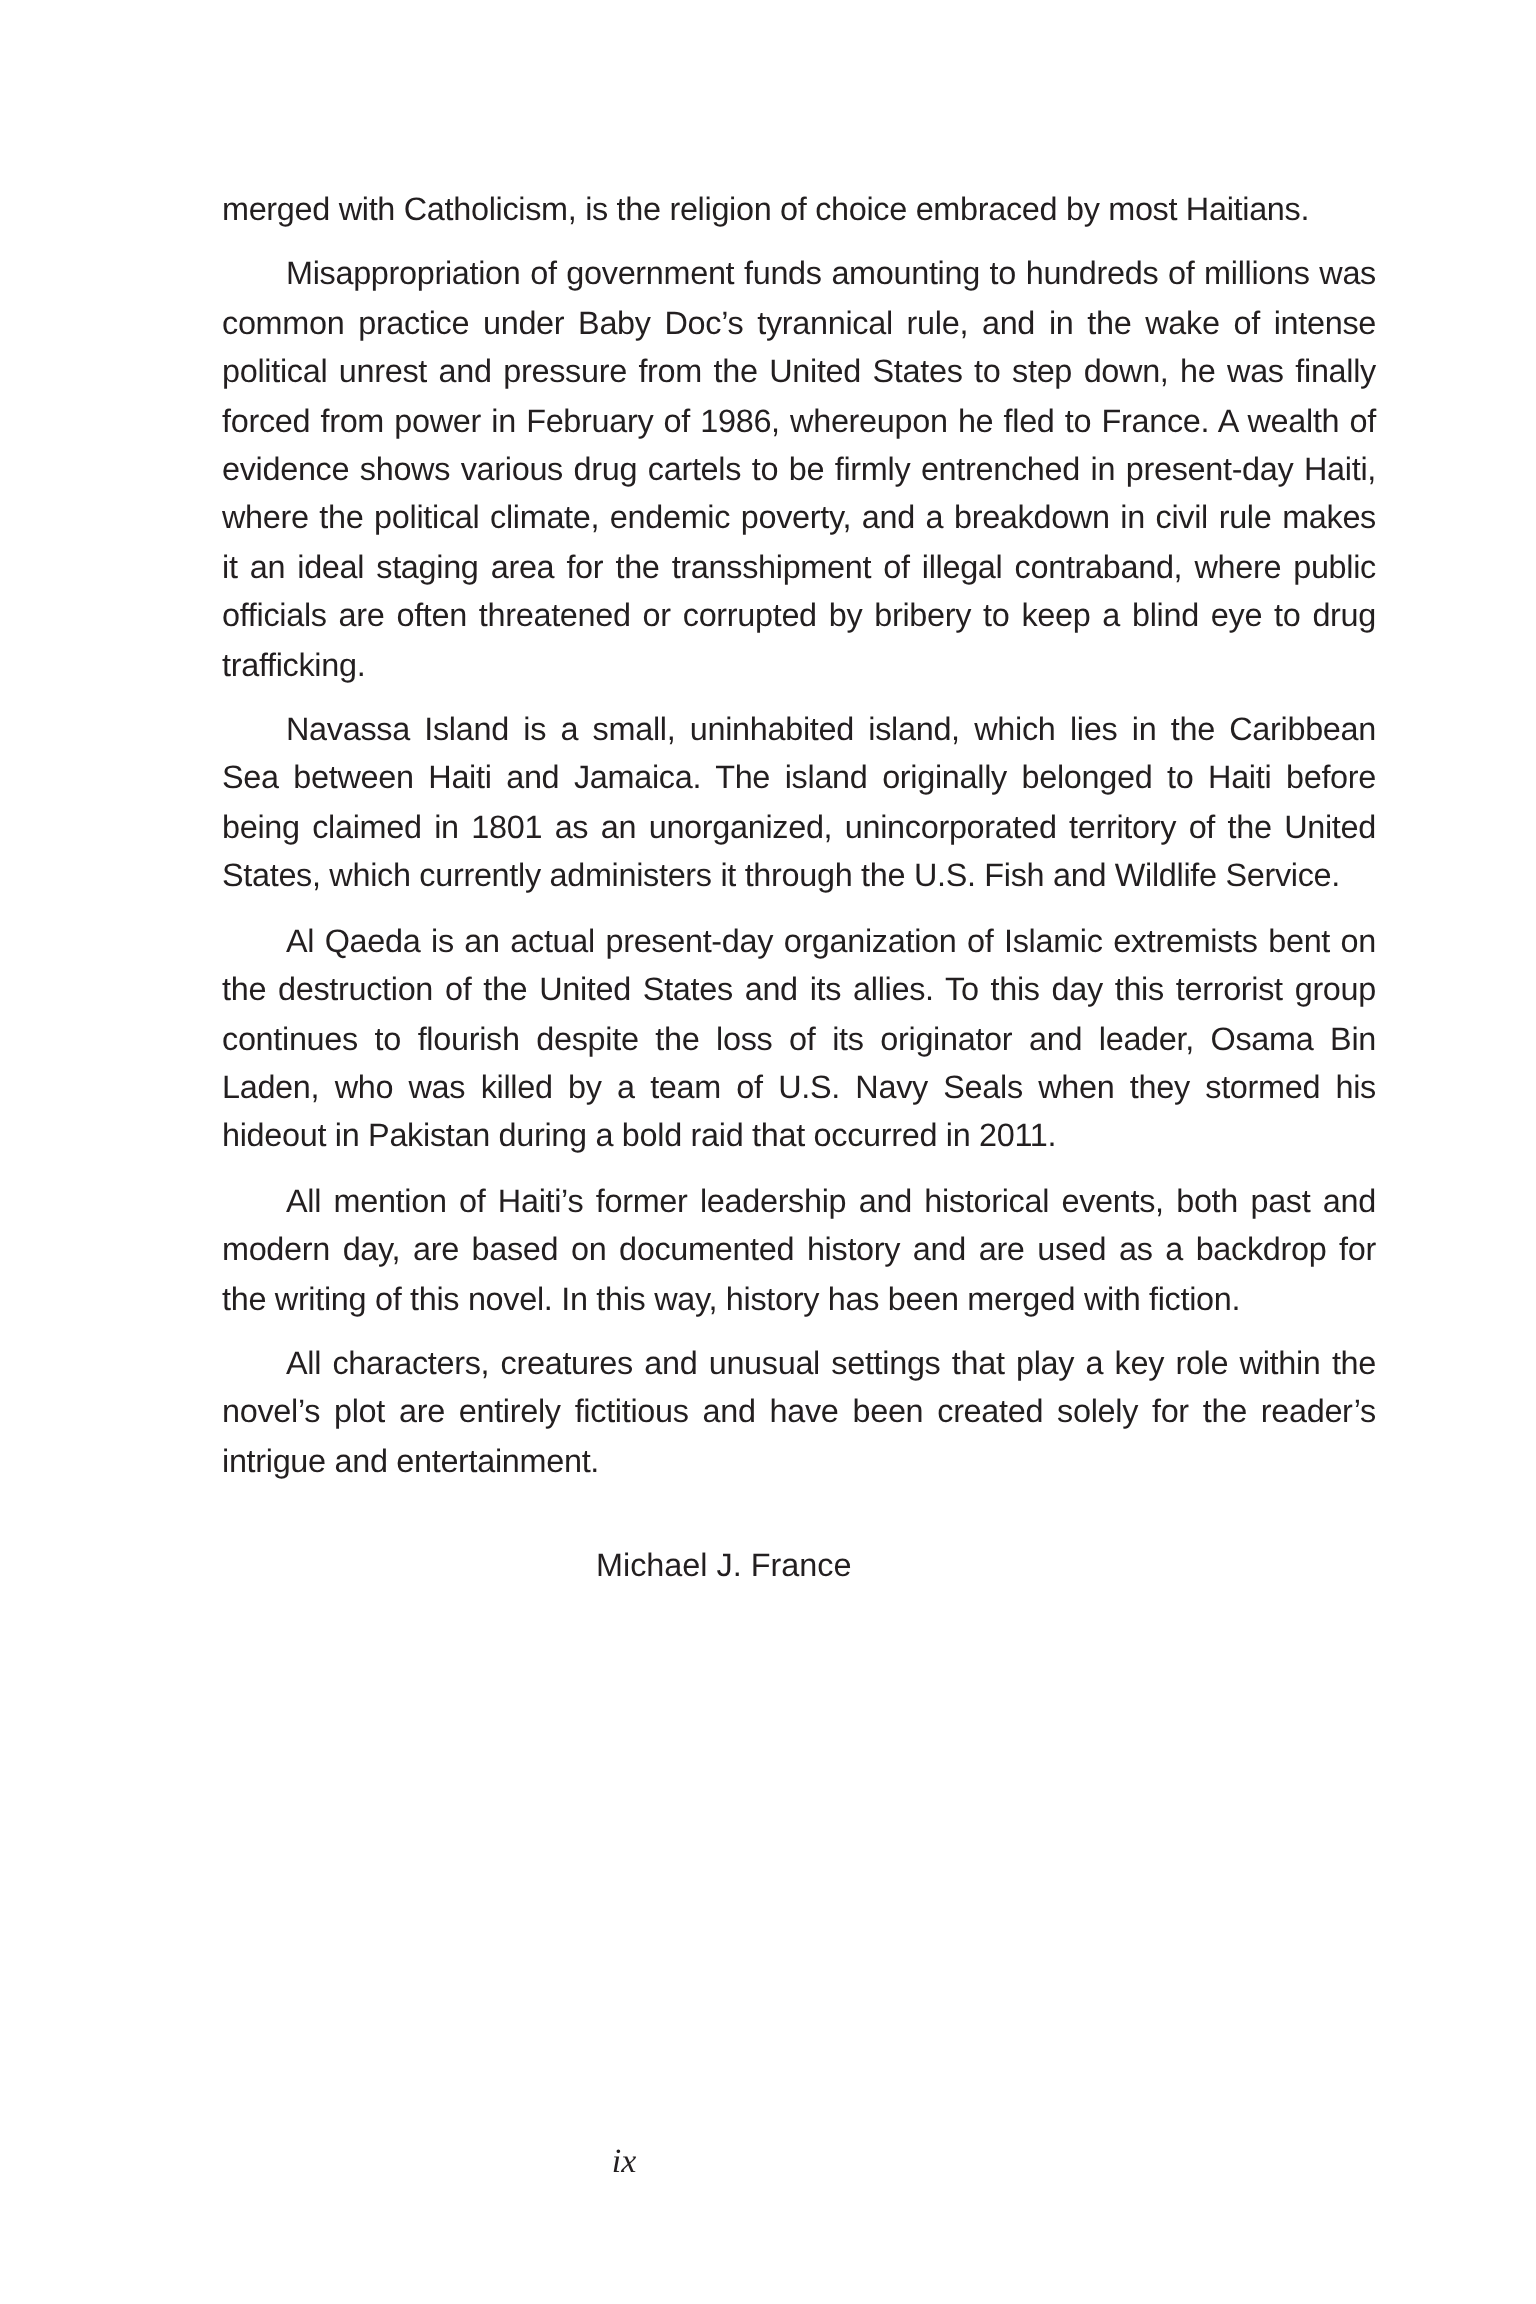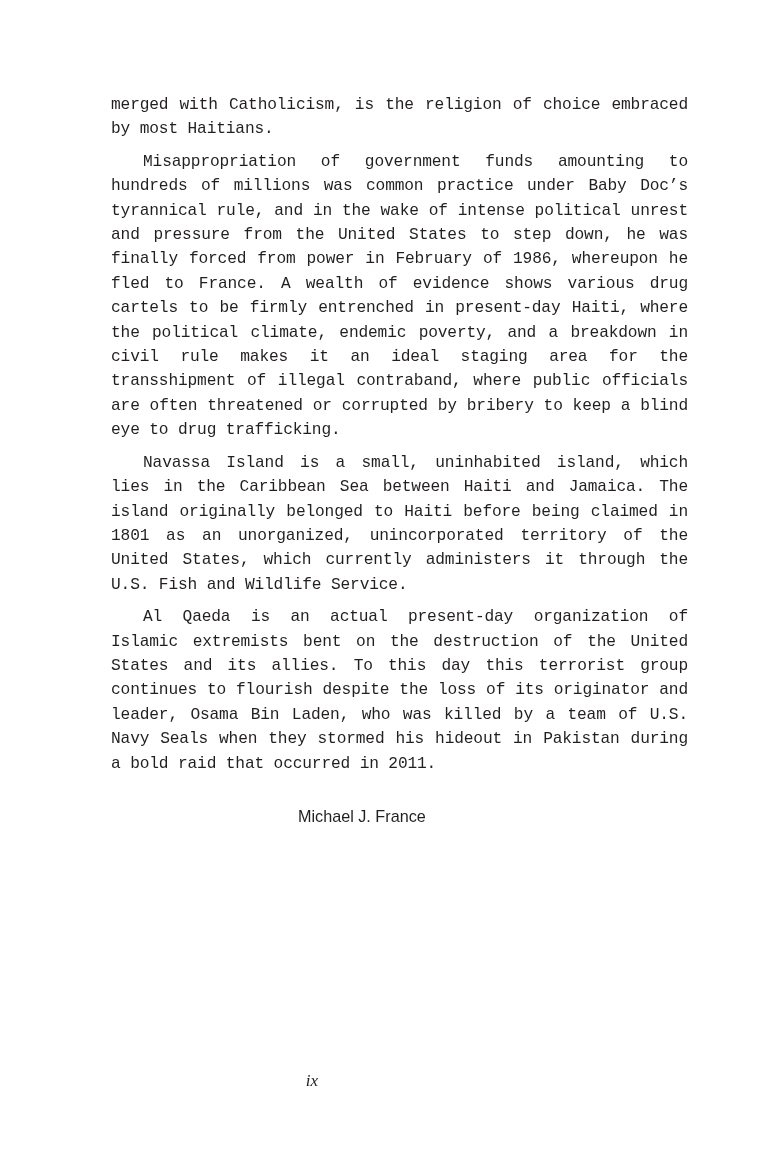--- a/index.html
+++ b/index.html
@@ -1,28 +1,30 @@
 <!DOCTYPE html>
 <html><head>
   <meta charset="utf-8">
   <style>
     html, body { margin: 0; padding: 0; background: #ffffff; }
     body { width: 768px; height: 1152px; position: relative; overflow: hidden; }
     .page { position: absolute; left: 111px; top: 93px; width: 577px; color: #231f20;
       font-family: "Liberation Sans", sans-serif; font-size: 16.2px; line-height: 24.4px; }
-    .para { margin: 0 0 8px 0; text-align: justify; text-indent: 0; letter-spacing: -0.15px; font-family: Liberation Mono, monospace; }
+    .para { margin: 0 0 8px 0; text-align: justify; text-indent: 0; letter-spacing: -0.15px; }
     .para.indent { text-indent: 32px; }
     .signature { margin: 28px 0 0 187px; font-size: 16.2px; }
     .folio { position: absolute; left: 0; width: 624px; top: 1071px; text-align: center;
       font-family: "Liberation Serif", serif; font-style: italic; font-size: 17px; color: #231f20; }
   </style>
 </head>
 <body>
 
 <div class="page">
   <p class="para">merged with Catholicism, is the religion of choice embraced by most Haitians.</p>
   <p class="para indent">Misappropriation of government funds amounting to hundreds of millions was common practice under Baby Doc’s tyrannical rule, and in the wake of intense political unrest and pressure from the United States to step down, he was finally forced from power in February of 1986, whereupon he fled to France. A wealth of evidence shows various drug cartels to be firmly entrenched in present-day Haiti, where the political climate, endemic poverty, and a breakdown in civil rule makes it an ideal staging area for the transshipment of illegal contraband, where public officials are often threatened or corrupted by bribery to keep a blind eye to drug trafficking.</p>
   <p class="para indent">Navassa Island is a small, uninhabited island, which lies in the Caribbean Sea between Haiti and Jamaica. The island originally belonged to Haiti before being claimed in 1801 as an unorganized, unincorporated territory of the United States, which currently administers it through the U.S. Fish and Wildlife Service.</p>
   <p class="para indent">Al Qaeda is an actual present-day organization of Islamic extremists bent on the destruction of the United States and its allies. To this day this terrorist group continues to flourish despite the loss of its originator and leader, Osama Bin Laden, who was killed by a team of U.S. Navy Seals when they stormed his hideout in Pakistan during a bold raid that occurred in 2011.</p>
+  <p class="para indent">All mention of Haiti’s former leadership and historical events, both past and modern day, are based on documented history and are used as a backdrop for the writing of this novel. In this way, history has been merged with fiction.</p>
+  <p class="para indent">All characters, creatures and unusual settings that play a key role within the novel’s plot are entirely fictitious and have been created solely for the reader’s intrigue and entertainment.</p>
   <div class="signature">Michael J. France</div>
 </div>
 
 <div class="folio">ix</div>
 
 </body></html>

